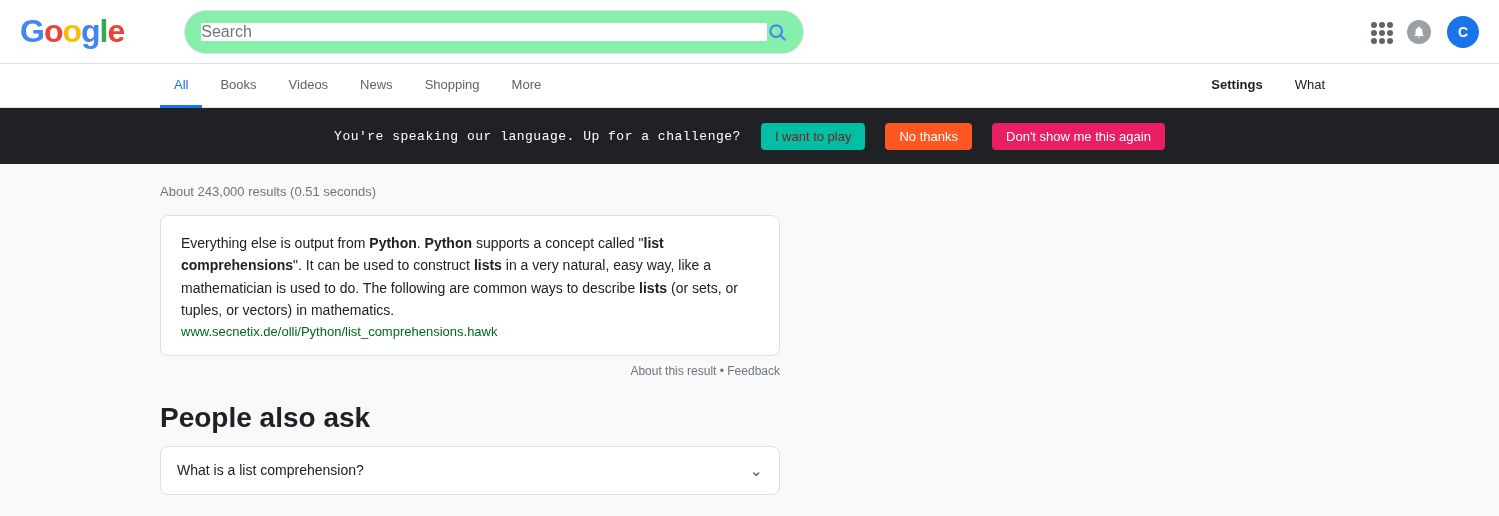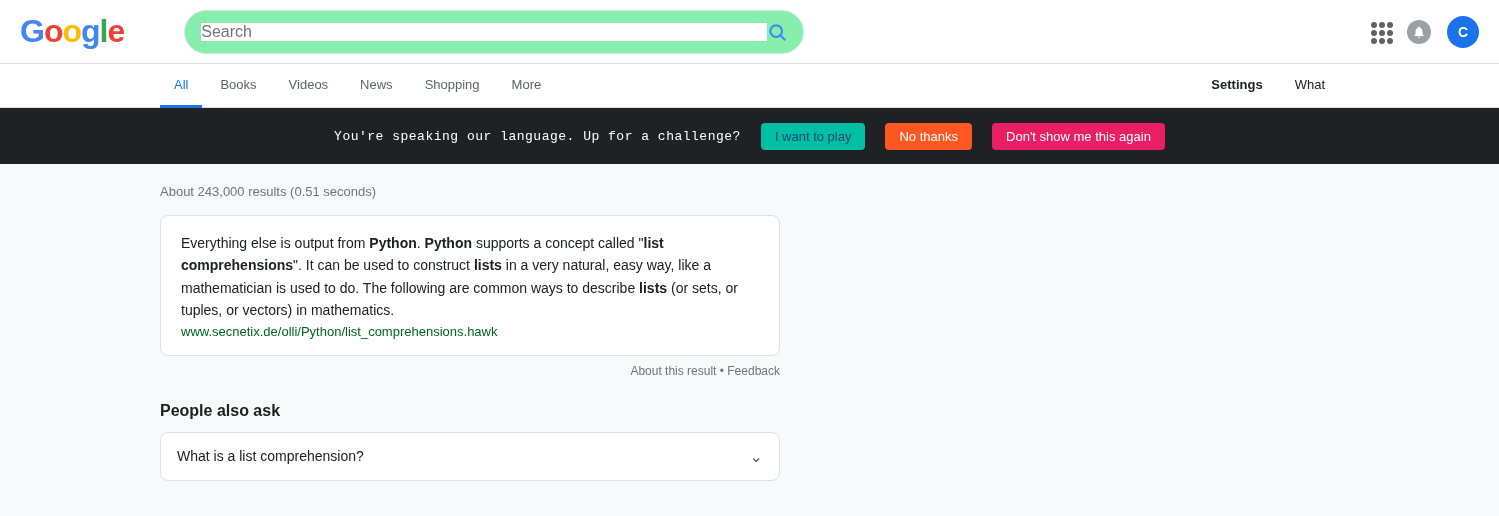--- a/index.html
+++ b/index.html
@@ -155,21 +155,21 @@
     .banner-btn {
       padding: 6px 14px;
       border-radius: 4px;
       border: none;
       cursor: pointer;
       font-size: 13px;
       font-weight: 500;
     }
     .btn-play {
       background: #00BFA5;
-      color: #0c4a6e;
+      color: #7f1d1d;
     }
     .btn-no-thanks {
       background: #FF5722;
       color: #fff;
     }
     .btn-dont-show {
       background: #E91E63;
       color: #fff;
     }
 
@@ -218,21 +218,21 @@
       margin-top: 6px;
       max-width: 620px;
     }
 
     
     .paa-section {
       max-width: 620px;
       margin-top: 24px;
     }
     .paa-title {
-      font-size: 16px;
+      font-size: 28px;
       color: #202124;
       margin-bottom: 12px;
     }
     .paa-item {
       border: 1px solid #e0e0e0;
       border-radius: 8px;
       padding: 14px 16px;
       display: flex;
       justify-content: space-between;
       align-items: center;

